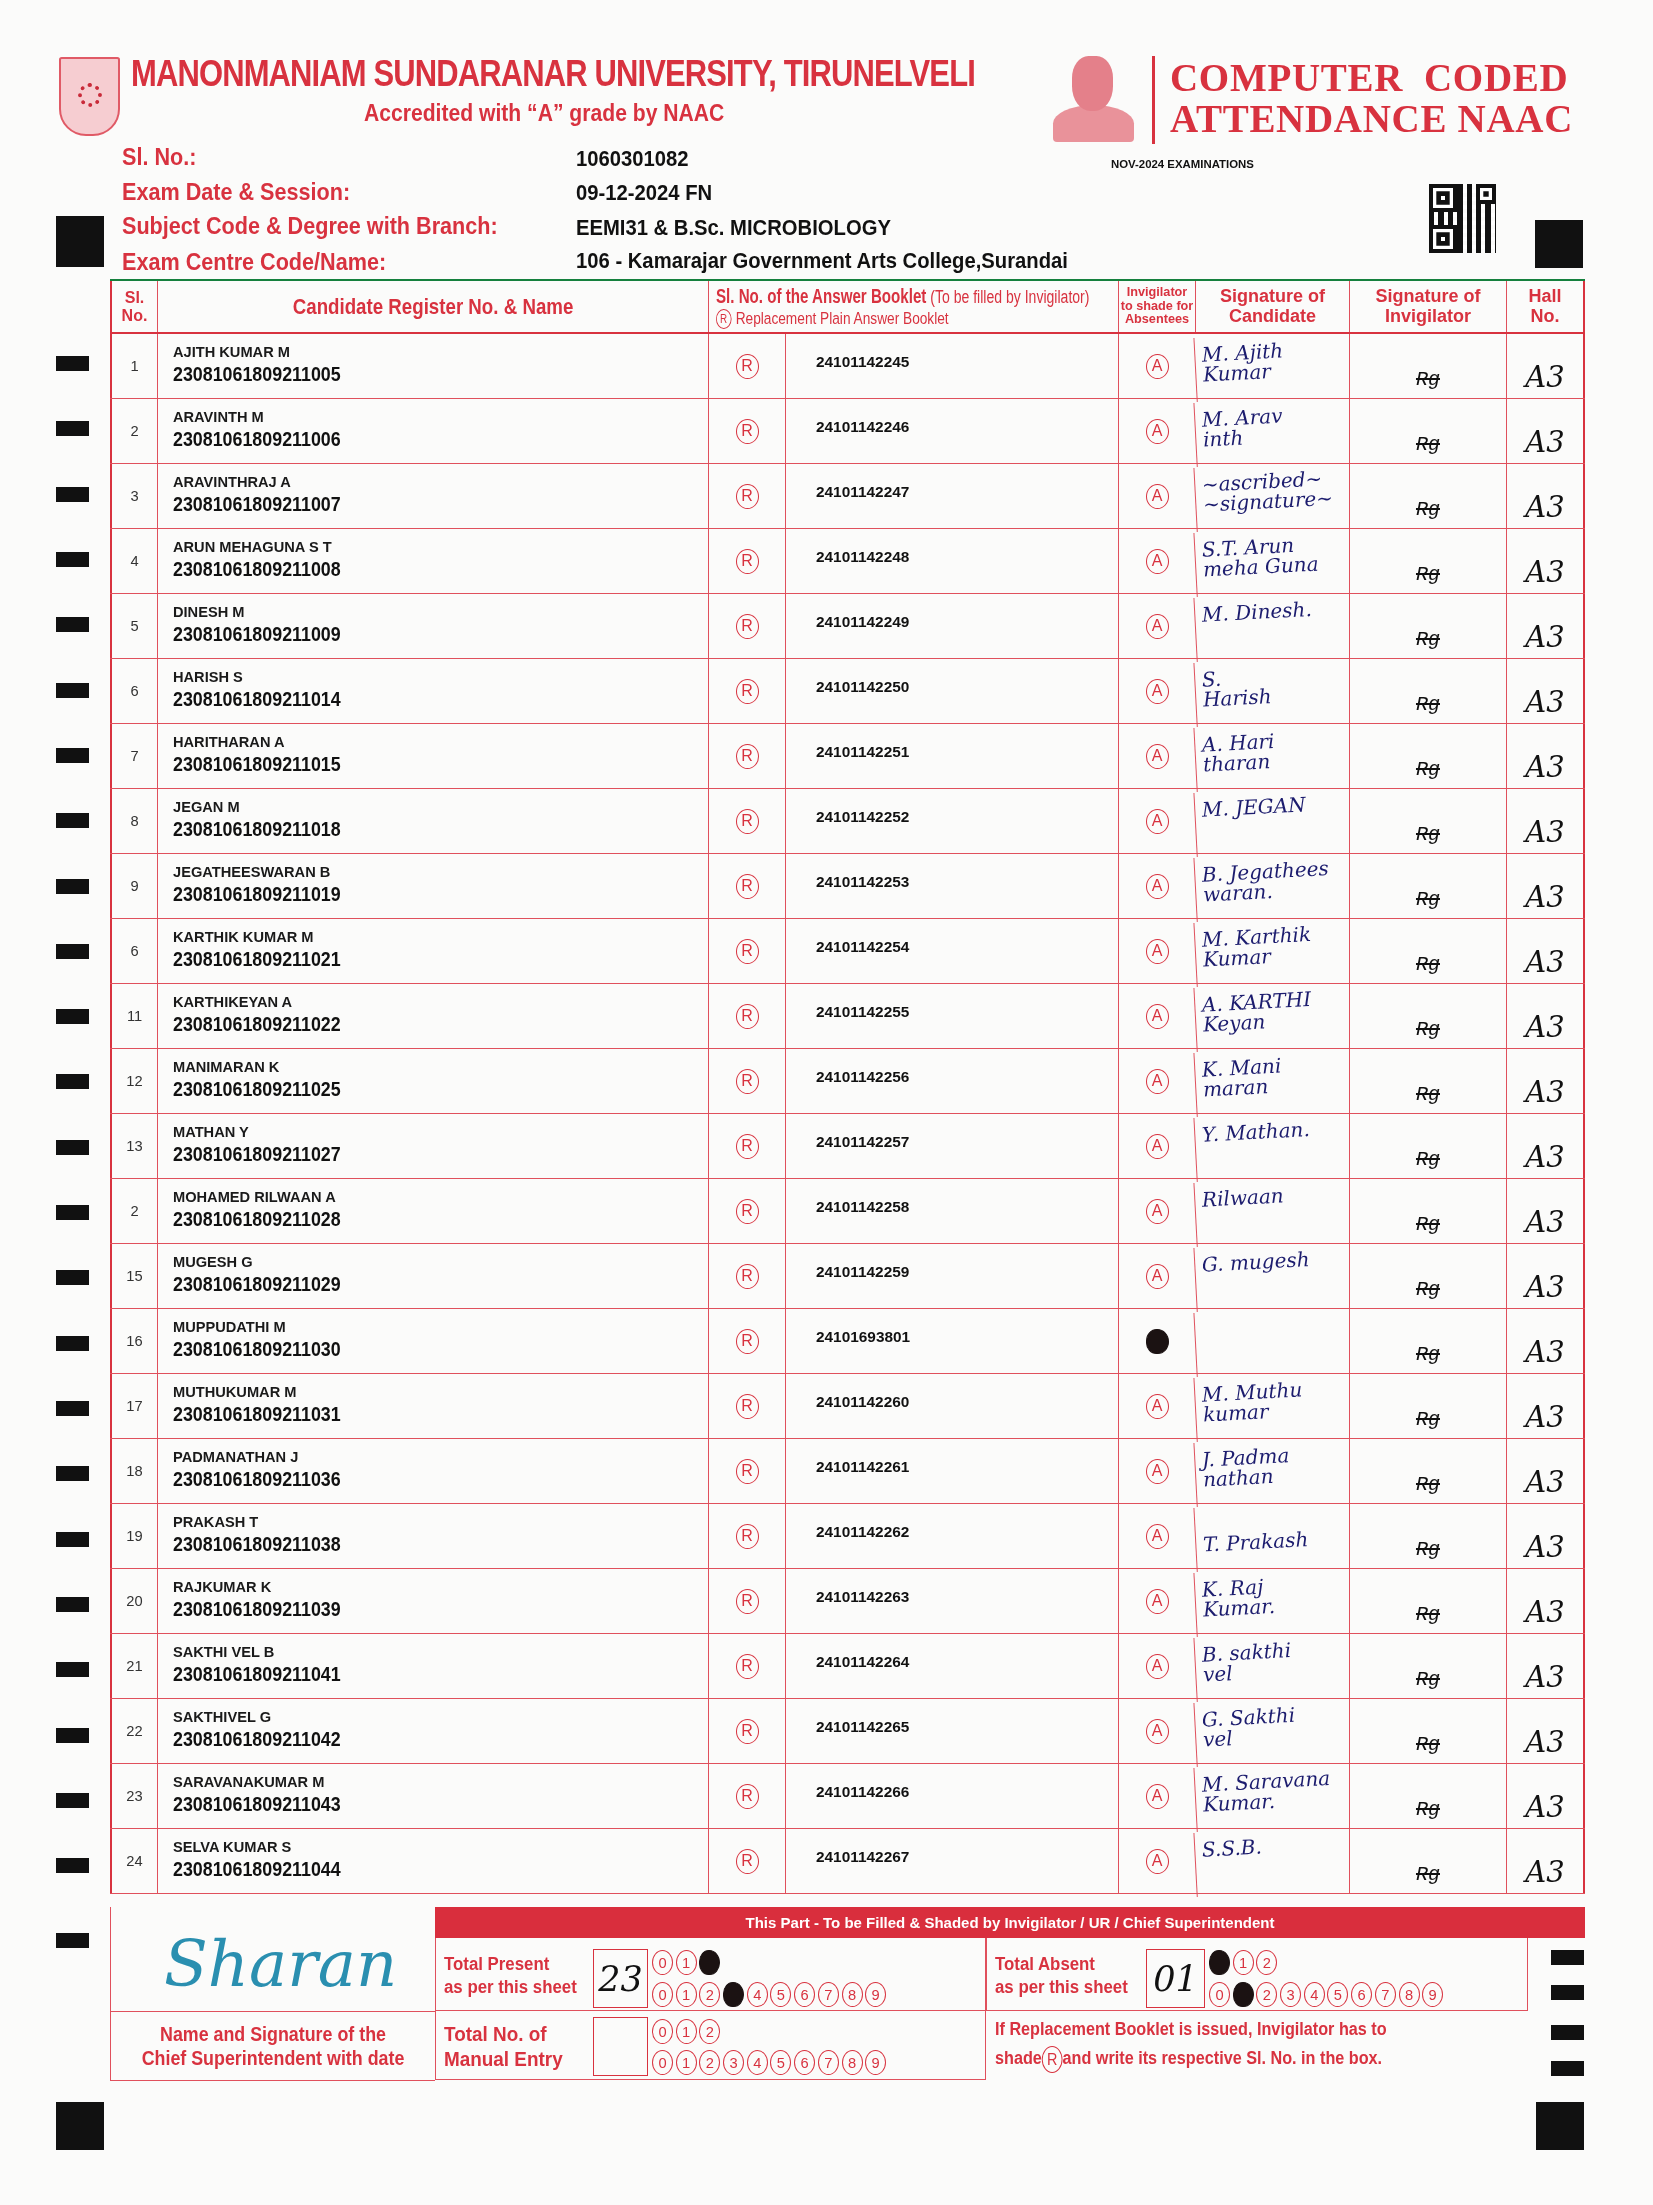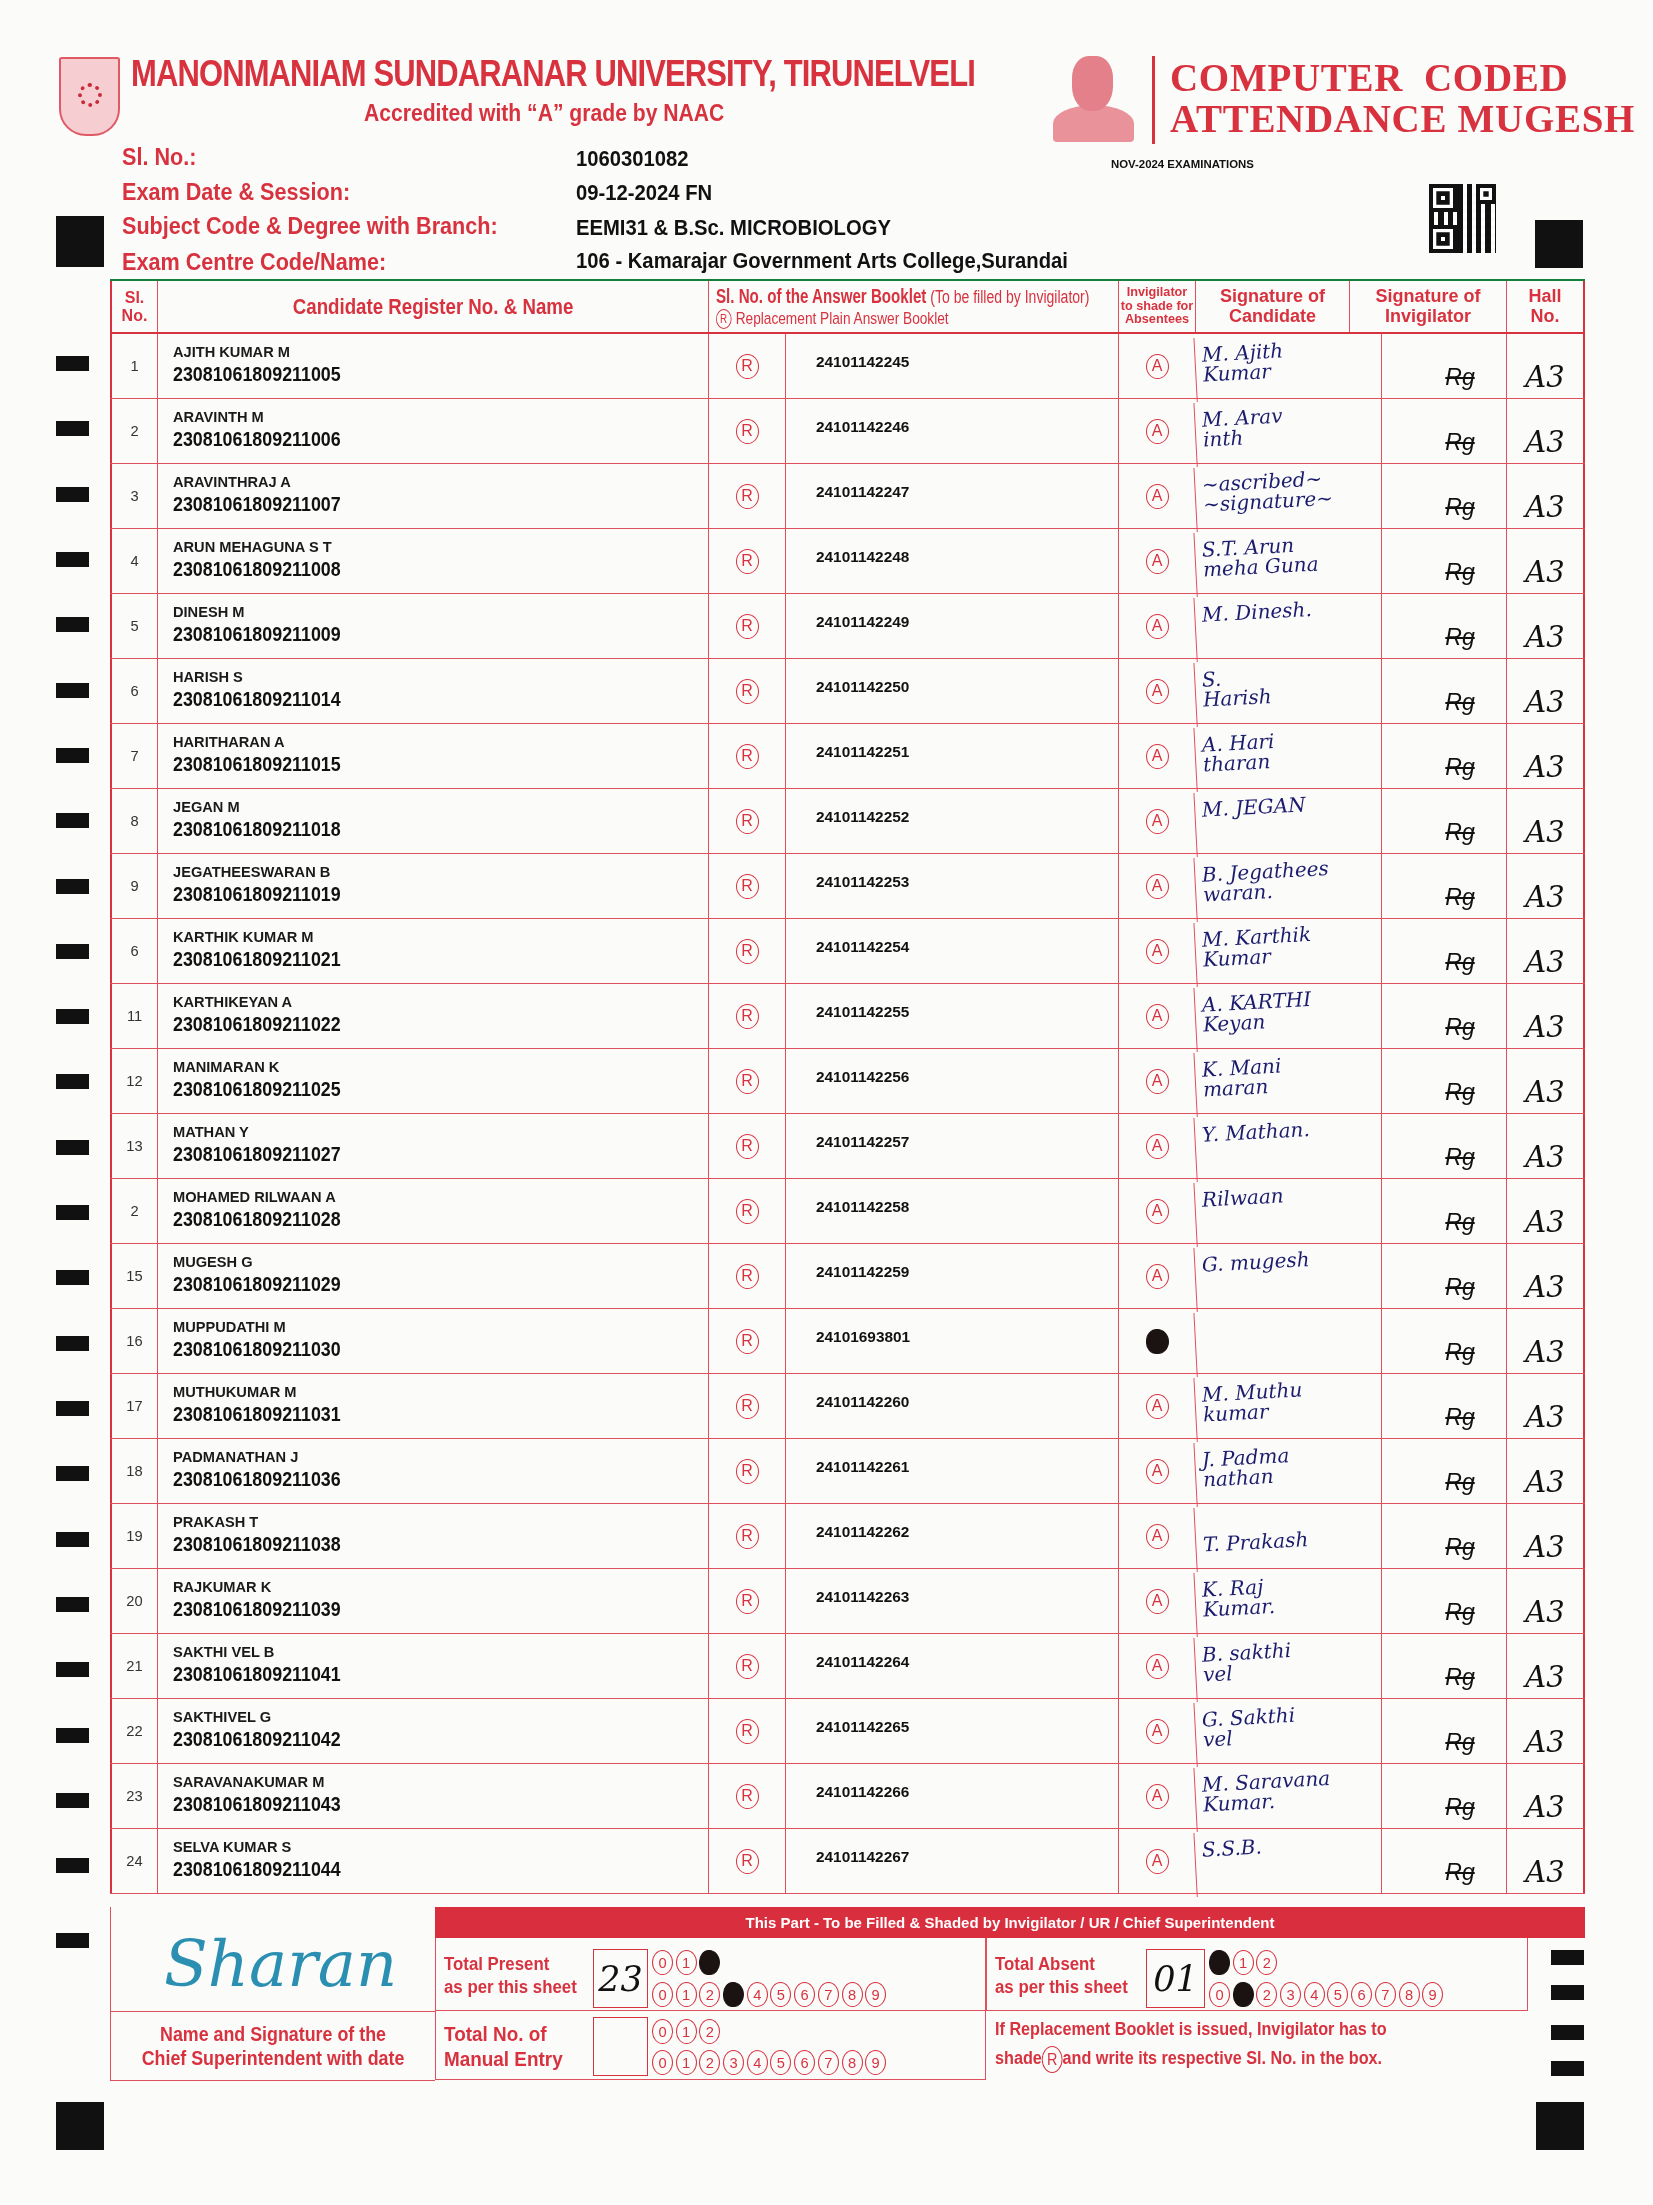--- a/index.html
+++ b/index.html
@@ -52,21 +52,21 @@
 
   .slno { display: flex; align-items: center; justify-content: center; font-size: 14.7px; color: #333; }
   .cand { padding: 9.4px 0 0 14.7px; }
   .cand .nm { font-size: 15.4px; font-weight: bold; color: #1a1a1a; transform: scaleX(0.95); transform-origin: left; white-space: nowrap; }
   .cand .rg { font-size: 19.4px; font-weight: bold; color: #111; margin-top: 1.3px; transform: scaleX(0.92); transform-origin: left; white-space: nowrap; }
   .bubble { width: 23px; height: 25px; border: 1.3px solid #d8323f; border-radius: 50%; color: #d8323f; font-size: 16px; display: flex; align-items: center; justify-content: center; }
   .bubble.filled { background: #1b1212; border-color: #1b1212; color: transparent; border-radius: 48% 52% 50% 46%; }
   .cell-center { display: flex; align-items: center; justify-content: center; }
   .booklet { padding: 18.7px 0 0 30px; font-size: 15.4px; font-weight: bold; color: #111; }
   .sig { font-family: "DejaVu Serif", serif; font-style: italic; color: #1c1c6e; font-size: 20px; line-height: 20px; padding: 6.7px 2.7px 0 6.7px; white-space: pre-line; transform: rotate(-3deg); }
-  .inv-sig { font-family: Liberation Sans, sans-serif; font-style: italic; font-size: 23px; color: #111; display: flex; align-items: flex-end; justify-content: center; padding-bottom: 6.7px; text-decoration: line-through; margin-left: 32px; }
+  .inv-sig { font-family: Liberation Mono, monospace; font-style: italic; font-size: 20px; color: #111; display: flex; align-items: flex-end; justify-content: center; padding-bottom: 6.7px; text-decoration: line-through; }
   .hall { font-family: "DejaVu Serif", serif; font-style: italic; font-size: 29px; color: #111; display: flex; align-items: flex-end; justify-content: center; padding-bottom: 4px; }
 
   
   .bottom { position: absolute; left: 110px; top: 1907px; width: 1475px; height: 174px; }
   .chief { position: absolute; left: 0; top: 0; width: 325px; height: 174px; border-left: 1.3px solid #e0505c; border-bottom: 1.3px solid #e0505c; }
   .chief .sig-img { position: absolute; left: 53px; top: 20px; font-family: "DejaVu Serif", serif; font-style: italic; font-size: 64px; color: #2a8fb0; }
   .chief .hline { position: absolute; left: 0; right: 0; top: 104px; border-top: 1.3px solid #e0505c; }
   .chief .lbl { position: absolute; left: 0; right: 0; top: 115px; text-align: center; font-size: 19.4px; font-weight: bold; color: #d8323f; line-height: 24px; transform: scaleX(0.92); }
   .banner { position: absolute; left: 325px; top: 0; width: 1150px; height: 31px; background: #d92e3d; color: #fff; font-size: 15px; font-weight: bold; text-align: center; line-height: 31px; white-space: nowrap; }
   .box { position: absolute; border: 1.3px solid #e0505c; }
@@ -121,21 +121,21 @@
   </div>
 <div class="uni-title">MANONMANIAM SUNDARANAR UNIVERSITY, TIRUNELVELI</div>
 <div class="accred">Accredited with “A” grade by NAAC</div>
 <div class="portrait">
     <div class="body"></div>
     <div class="head"></div>
   </div>
 <div class="vbar"></div>
 <div class="cca">
   <div style="white-space:pre">COMPUTER  CODED</div>
-  <div>ATTENDANCE MUGESH</div>
+  <div>ATTENDANCE NAAC</div>
 </div>
 <div class="nov">NOV-2024 EXAMINATIONS</div>
 <div class="qr">
     <div class="tr"></div>
   </div>
 
 <div class="info-label" style="top:143px">Sl. No.:</div>
 <div class="info-value" style="top:146px">1060301082</div>
 <div class="info-label" style="top:178px">Exam Date &amp; Session:</div>
 <div class="info-value" style="top:180px">09-12-2024 FN</div>

